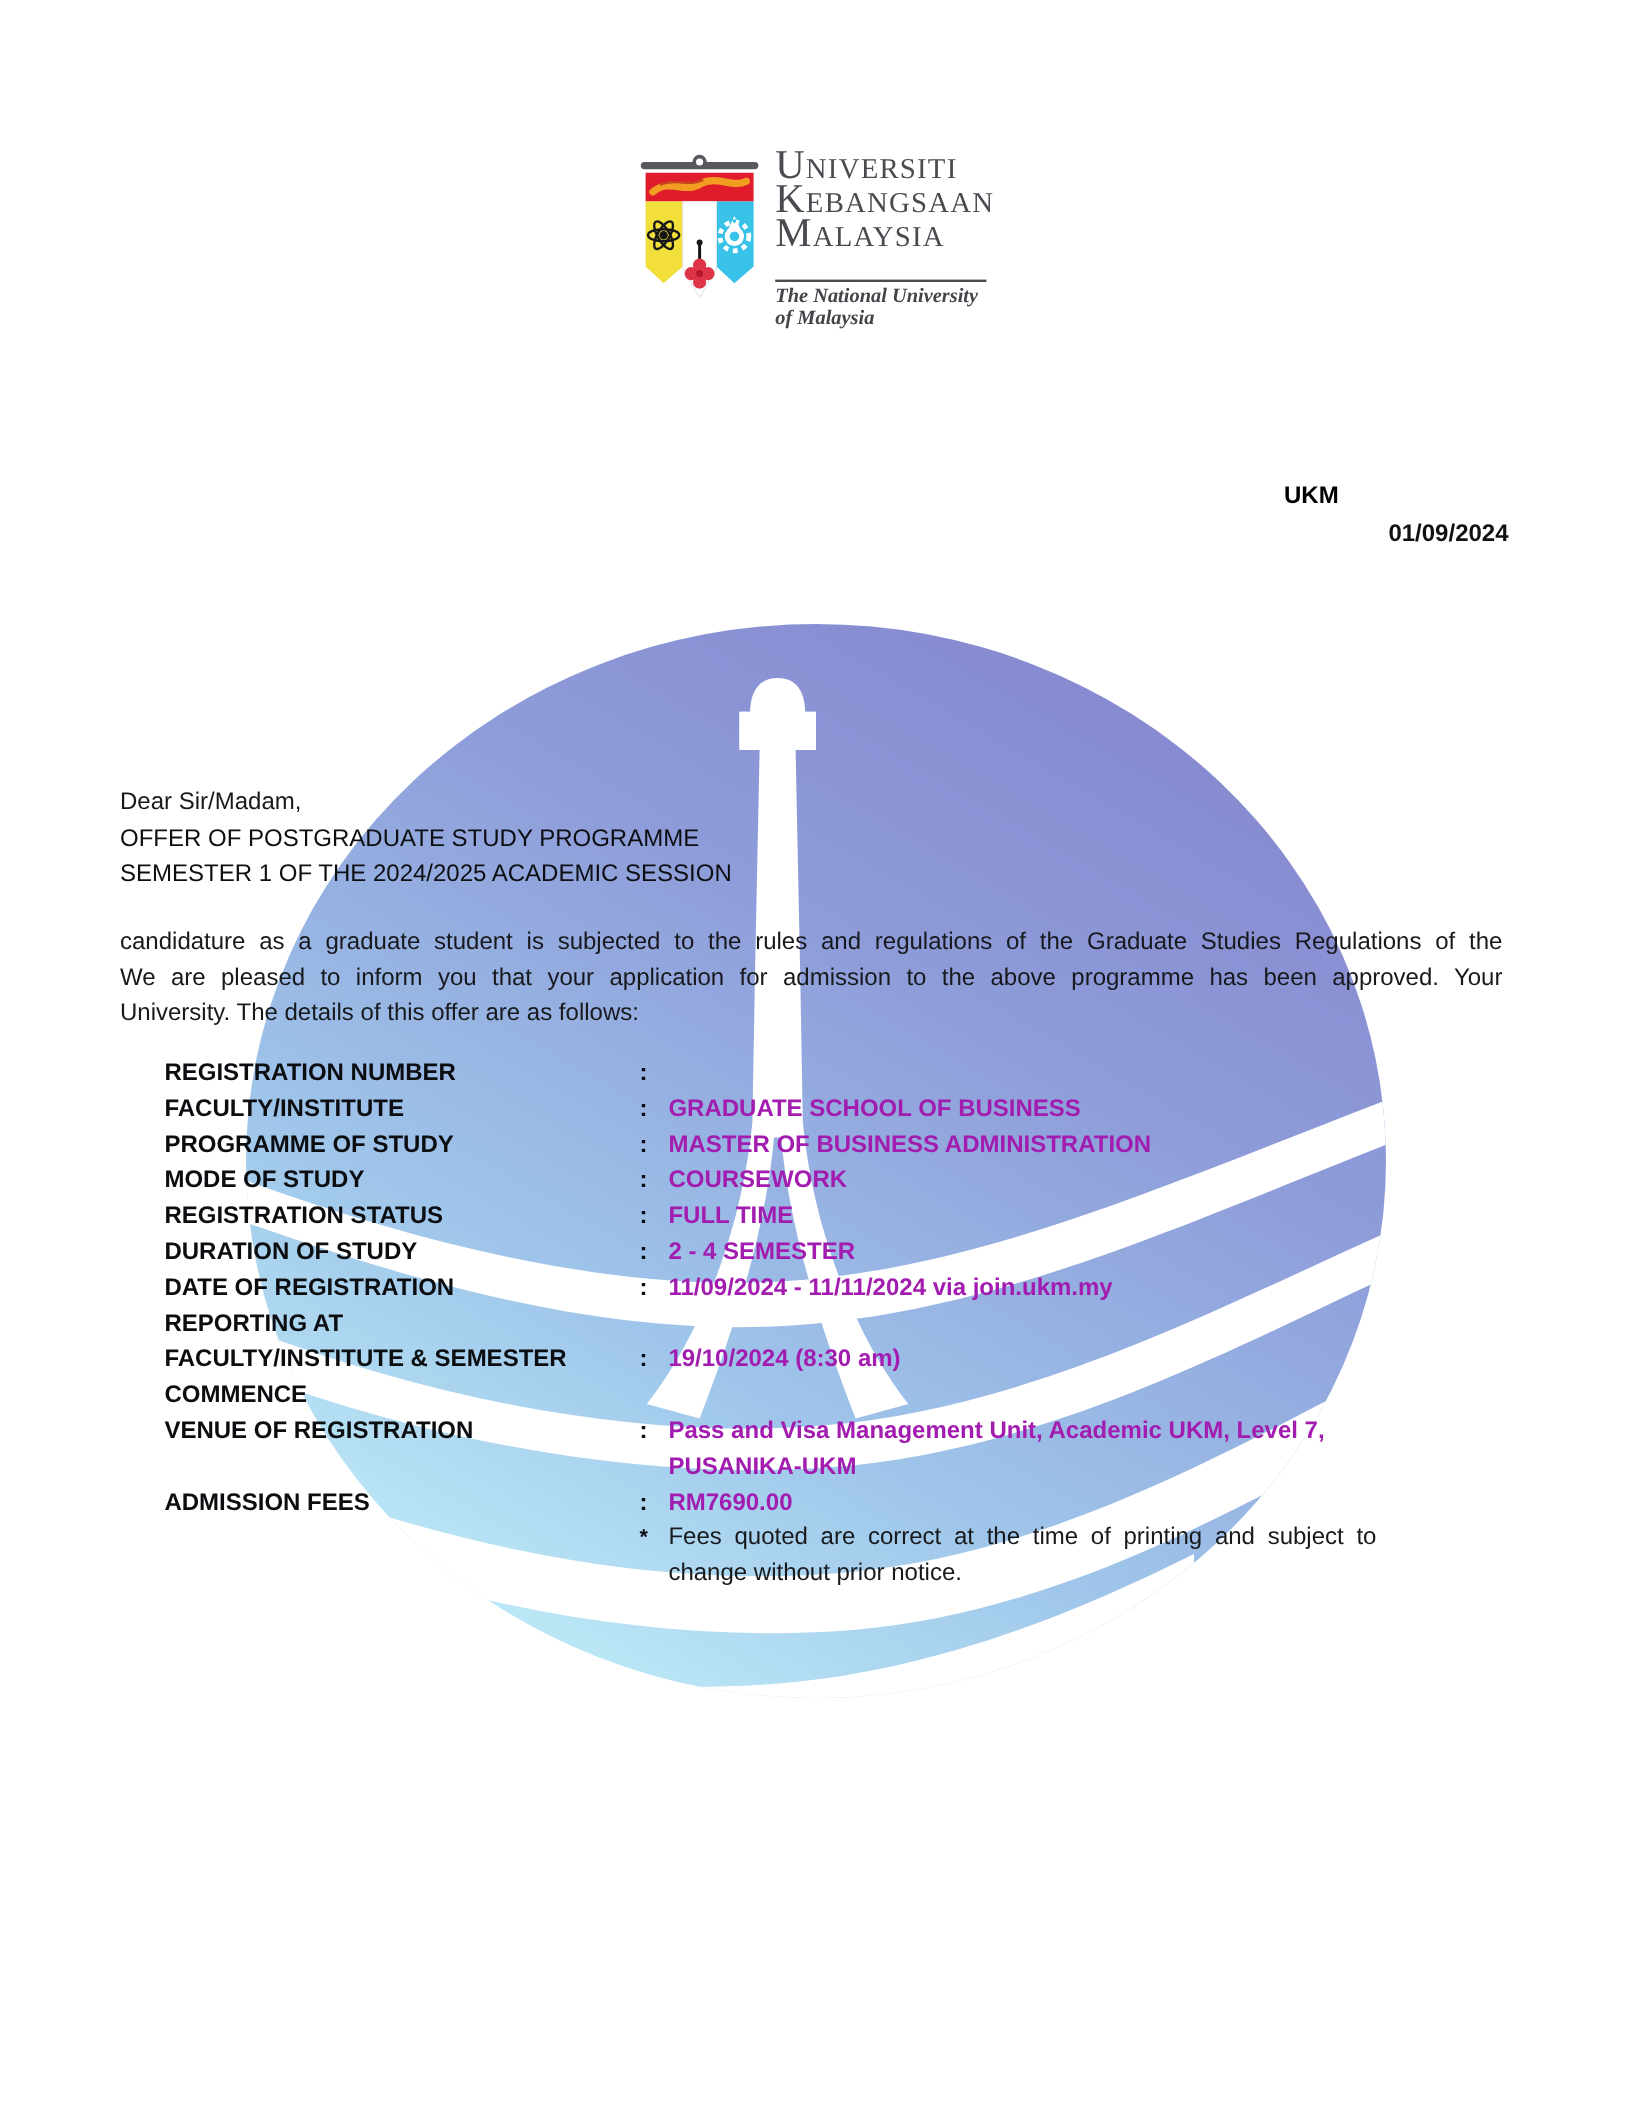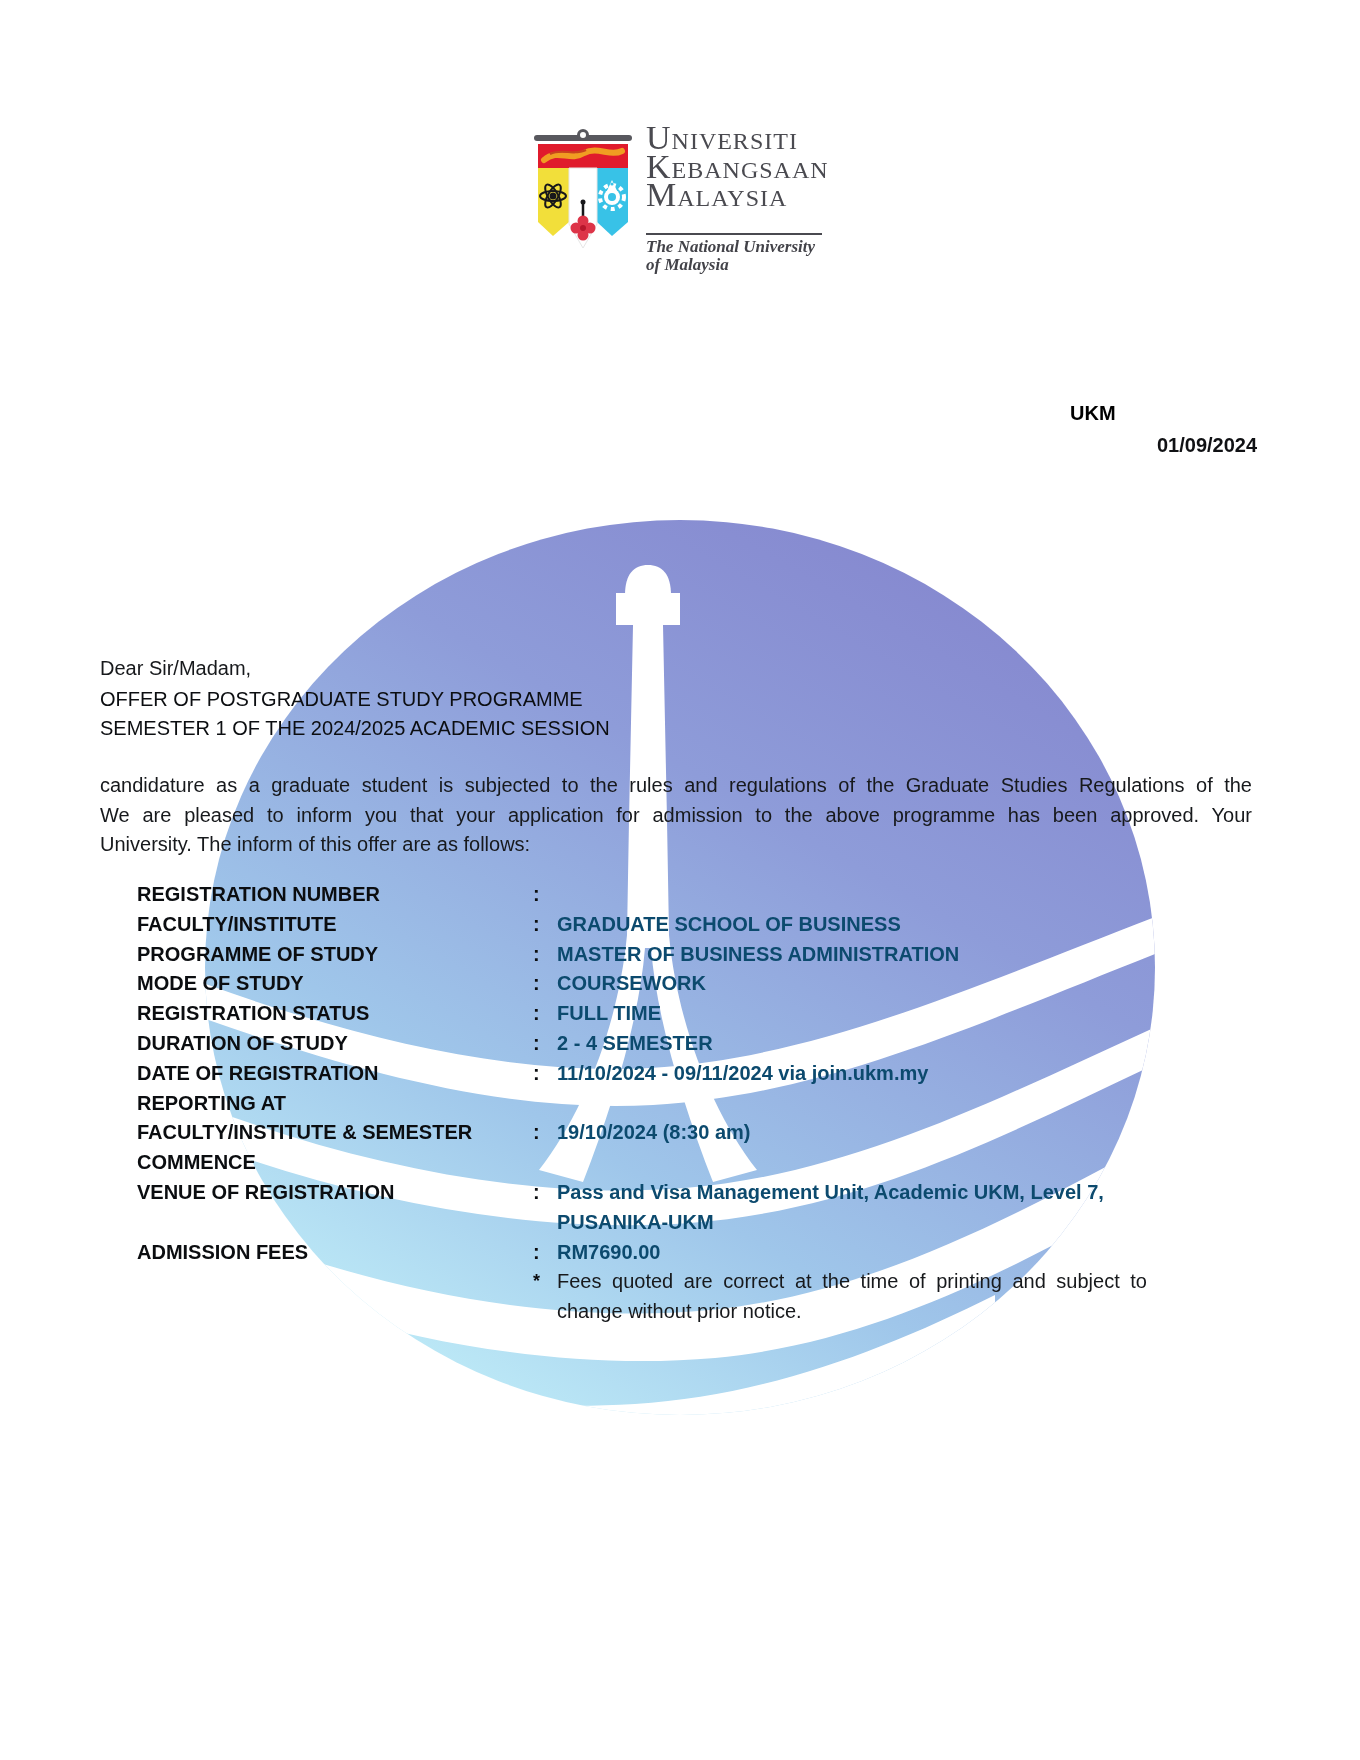--- a/index.html
+++ b/index.html
@@ -41,21 +41,21 @@
   .salutation{left:100px; top:657px; font-size:20px; z-index:2;}
   .subject{left:100px; top:685px; width:760px; font-weight:normal; font-size:20px; line-height:29px; z-index:2; color:#0c0e11;}
   .bodytext{left:100px; top:771px; width:1152px; font-size:20px; line-height:29.5px; z-index:2;}
   .jline{text-align:justify; text-align-last:justify;}
   .jline-last{text-align:left;}
   
   .details{left:137px; top:880px; width:1110px; z-index:2; font-size:20px; line-height:29.8px;}
   .drow{display:flex; align-items:flex-start;}
   .cell-label{width:396px; font-weight:bold; color:#0b0d10; white-space:pre-line; flex:none;}
   .cell-sep{width:24px; font-weight:bold; color:#0b0d10; flex:none;}
-  .cell-value{width:593px; font-weight:bold; color:#0c4a6e; white-space:pre-line; flex:none;}
+  .cell-value{width:593px; font-weight:bold; color:#a21caf; white-space:pre-line; flex:none;}
   .note-row .cell-sep{font-size:18px;}
   .note-text{width:590px; font-weight:normal; color:#17191c; text-align:justify; white-space:normal;}
 </style>
 </head>
 <body>
 
 <div class="page">
 
   <div class="abs watermark">
     <svg viewBox="0 0 950 895" preserveAspectRatio="none" aria-hidden="true">
@@ -130,21 +130,21 @@
   <div class="abs date">01/09/2024</div>
 
   <div class="abs salutation">Dear Sir/Madam,</div>
   <div class="abs subject">
     <div>OFFER OF POSTGRADUATE STUDY PROGRAMME</div>
     <div>SEMESTER 1 OF THE 2024/2025 ACADEMIC SESSION</div>
   </div>
   <div class="abs bodytext">
     <div class="jline">candidature as a graduate student is subjected to the rules and regulations of the Graduate Studies Regulations of the</div>
     <div class="jline">We are pleased to inform you that your application for admission to the above programme has been approved. Your</div>
-    <div class="jline-last">University. The inform of this offer are as follows:</div>
+    <div class="jline-last">University. The details of this offer are as follows:</div>
   </div>
 
   <div class="abs details">
     <div id="rows-host">
     <div class="drow">
       <div class="cell-label">REGISTRATION NUMBER</div>
       <div class="cell-sep">:</div>
       <div class="cell-value"></div>
     </div>
 
@@ -174,21 +174,21 @@
 
     <div class="drow">
       <div class="cell-label">DURATION OF STUDY</div>
       <div class="cell-sep">:</div>
       <div class="cell-value">2 - 4 SEMESTER</div>
     </div>
 
     <div class="drow">
       <div class="cell-label">DATE OF REGISTRATION</div>
       <div class="cell-sep">:</div>
-      <div class="cell-value">11/10/2024 - 09/11/2024 via join.ukm.my</div>
+      <div class="cell-value">11/09/2024 - 11/11/2024 via join.ukm.my</div>
     </div>
 
     <div class="drow">
       <div class="cell-label">REPORTING AT</div>
       <div class="cell-sep"></div>
       <div class="cell-value"></div>
     </div>
 
     <div class="drow">
       <div class="cell-label">FACULTY/INSTITUTE &amp; SEMESTER</div>

